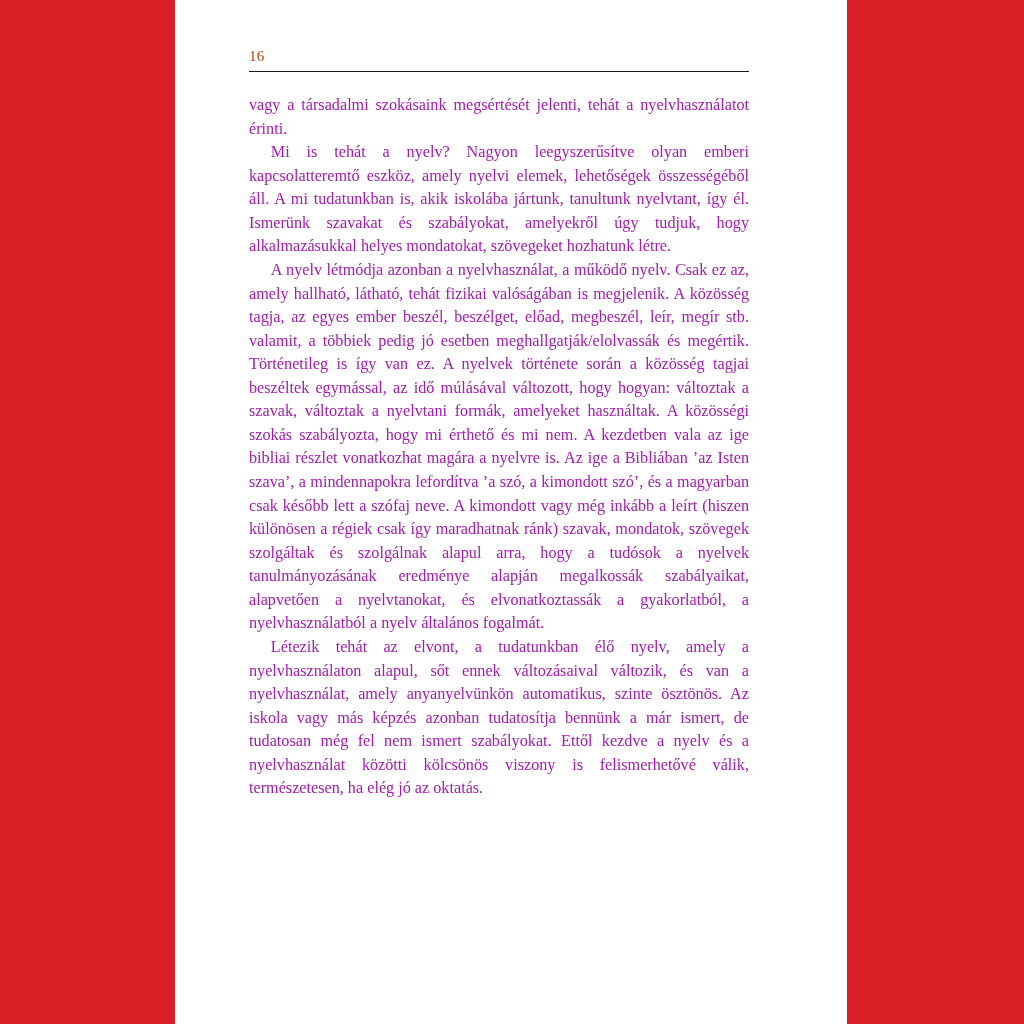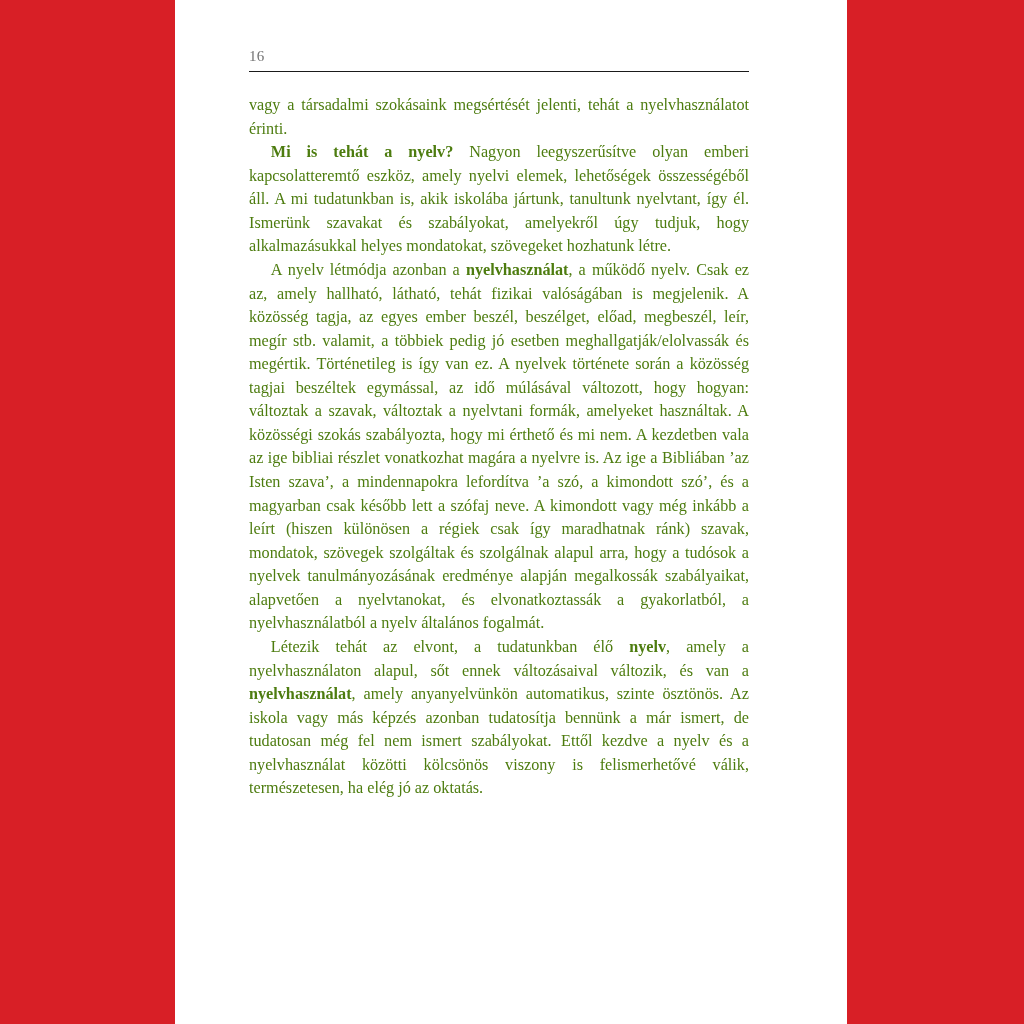--- a/index.html
+++ b/index.html
@@ -24,21 +24,21 @@
   .page-inner {
     position: absolute;
     left: 74px;
     top: 48px;
     width: 500px;
   }
   .running-head {
     display: flex;
     align-items: baseline;
     font-size: 14.5px;
-    color: #737373;
+    color: #c2410c;
     padding-bottom: 6px;
     border-bottom: 1.1px solid #1a1a1a;
   }
   .folio {
     width: 60px;
     text-align: left;
     font-family: "Liberation Serif", serif;
     font-size: 15px;
     letter-spacing: 0.2px;
   }
@@ -49,32 +49,32 @@
     font-size: 15.5px;
     letter-spacing: 1.1px;
     padding-right: 48px;
   }
   .body-text {
     margin-top: 22px;
     font-size: 16.2px;
     line-height: 1.455;
     text-align: justify;
     text-justify: inter-word;
-    color: #4d7c0f;
+    color: #a21caf;
     hyphens: manual;
   }
   .body-text p {
     margin: 0;
     text-indent: 0;
   }
   .body-text p.indent {
     text-indent: 1.35em;
   }
   .body-text b {
-    font-weight: bold;
+    font-weight: normal;
   }
   .spacer-bottom {
     height: 160px;
   }
 </style>
 </head>
 <body>
 
 <div class="page-wrap">
   <div class="page-inner">

